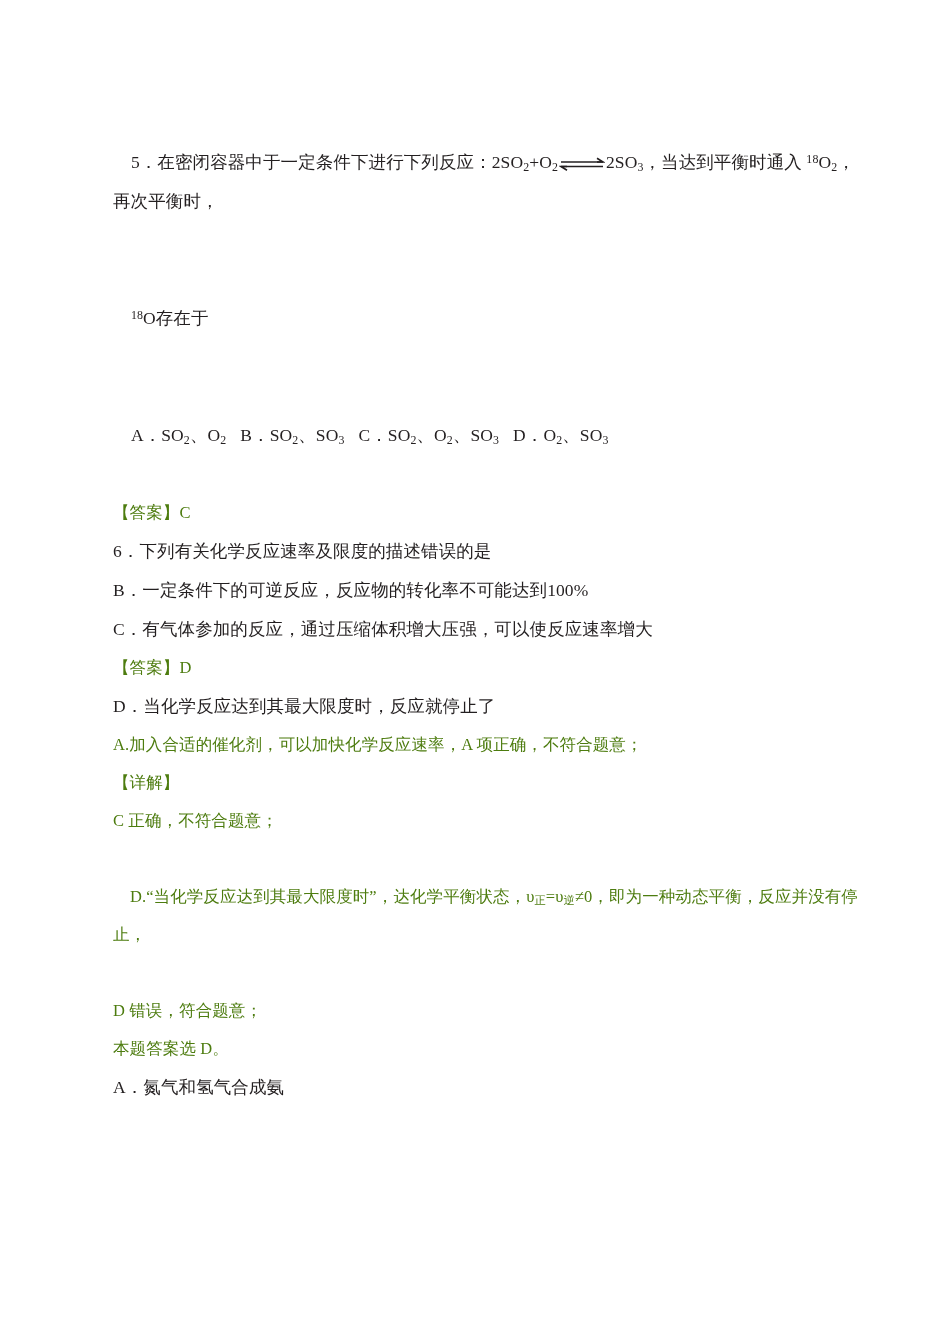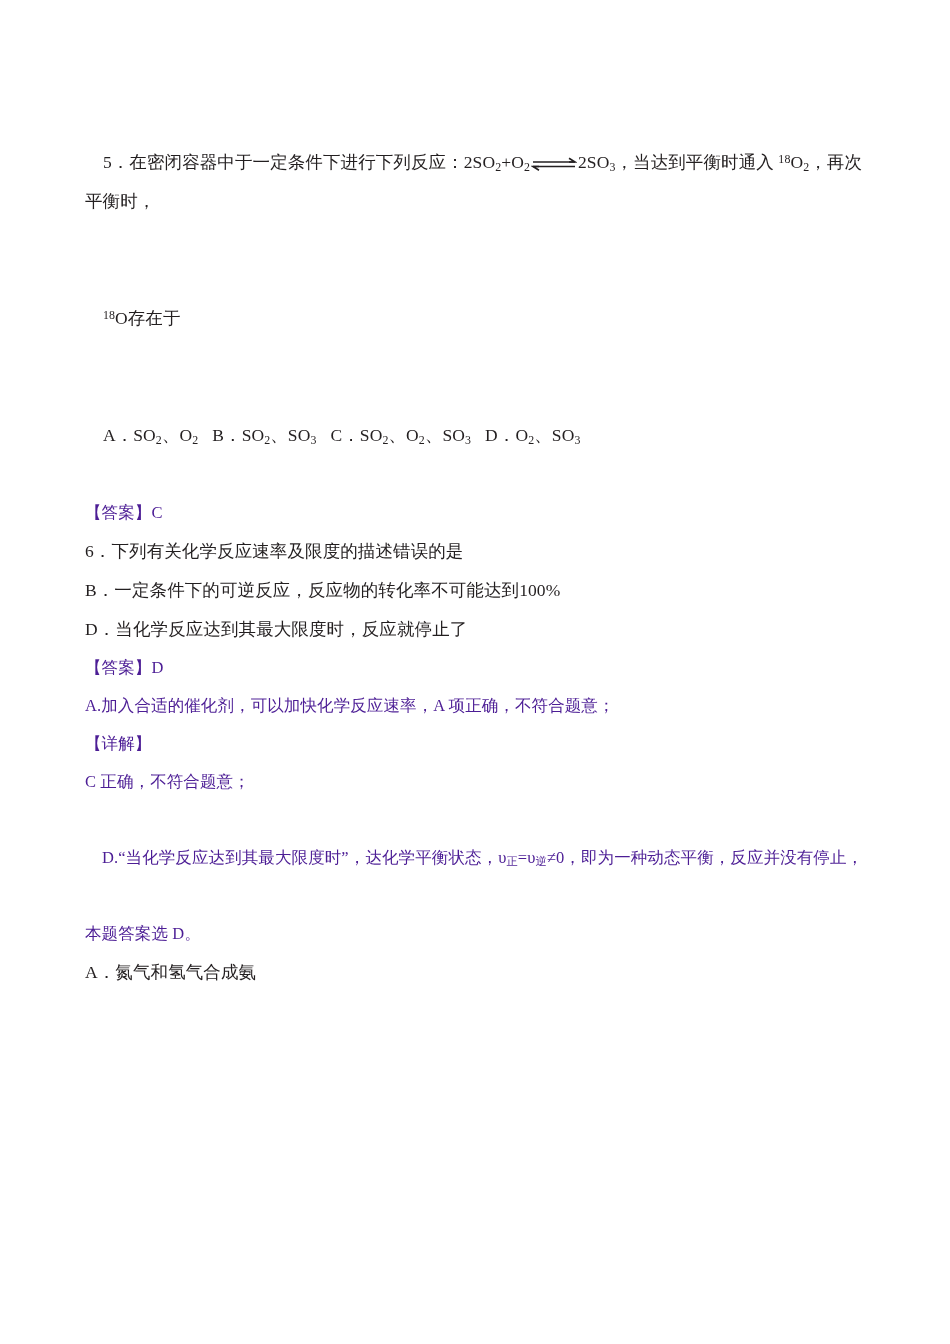--- a/index.html
+++ b/index.html
@@ -20,26 +20,27 @@
     height: 1344px;
     background: #ffffff;
     box-sizing: border-box;
     padding: 104px 78px 0 85px;
   }
   .line {
     font-size: 17.5px;
     line-height: 39px;
     white-space: pre-wrap;
     letter-spacing: 0.1px;
+    margin-left: 28px;
   }
   .q {
     color: #231f20;
   }
   .exp {
-    color: #4c1d95;
+    color: #4d7c0f;
     font-size: 16.5px;
     line-height: 38px;
   }
   sub {
     font-size: 0.68em;
     vertical-align: -0.22em;
     line-height: 0;
   }
   sup {
     font-size: 0.68em;
@@ -78,28 +79,30 @@
   <div class="line q">
     <span><span>A．SO</span><sub>2</sub><span>、O</span><sub>2</sub></span><span class="opt-gap"></span><span><span>B．SO</span><sub>2</sub><span>、SO</span><sub>3</sub></span><span class="opt-gap"></span><span><span>C．SO</span><sub>2</sub><span>、O</span><sub>2</sub><span>、SO</span><sub>3</sub></span><span class="opt-gap"></span><span><span>D．O</span><sub>2</sub><span>、SO</span><sub>3</sub></span>
   </div>
 
   <div class="line exp">【答案】C</div>
 
 
 
   <div class="line q">6．下列有关化学反应速率及限度的描述错误的是</div>
   <div class="line q">B．一定条件下的可逆反应，反应物的转化率不可能达到100%</div>
+  <div class="line q">C．有气体参加的反应，通过压缩体积增大压强，可以使反应速率增大</div>
+  <div class="line exp">【答案】D</div>
+
   <div class="line q">D．当化学反应达到其最大限度时，反应就停止了</div>
-
-  <div class="line exp">【答案】D</div>
   <div class="line exp">A.加入合适的催化剂，可以加快化学反应速率，A 项正确，不符合题意；</div>
   <div class="line exp">【详解】</div>
   <div class="line exp">C 正确，不符合题意；</div>
 
   <div class="line exp">
     <span>D.“当化学反应达到其最大限度时”，达化学平衡状态，</span><span>υ</span><sub>正</sub><span>=</span><span>υ</span><sub>逆</sub><span>≠0，即为一种动态平衡，反应并没有停止，</span>
   </div>
 
+  <div class="line exp">D 错误，符合题意；</div>
   <div class="line exp">本题答案选 D。</div>
 
   <div class="line q">A．氮气和氢气合成氨</div>
 
 </div>
 
 </body></html>

